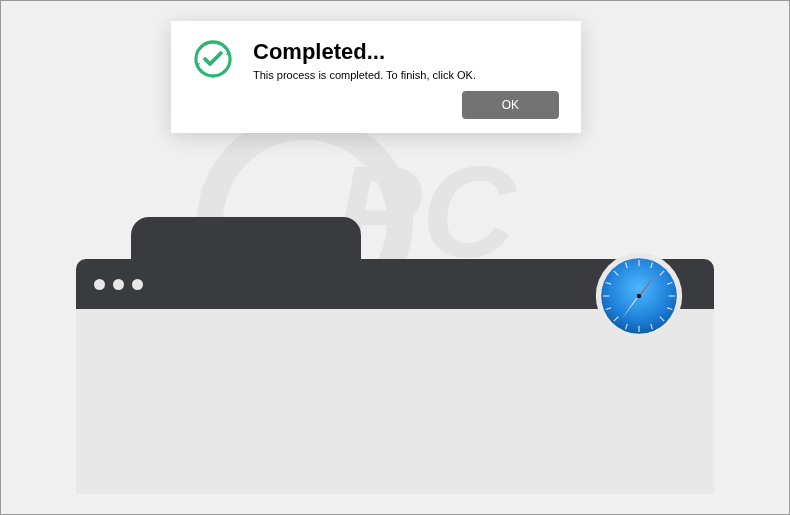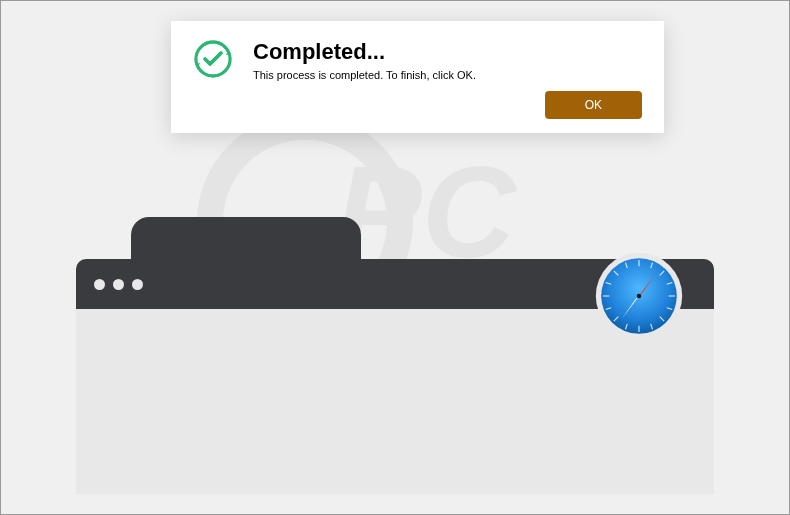--- a/index.html
+++ b/index.html
@@ -88,21 +88,21 @@
       width: 90px;
       height: 90px;
       z-index: 5;
     }
     
     
     .dialog {
       position: absolute;
       top: 20px;
       left: 170px;
-      width: 493px;
+      width: 410px;
       background: #ffffff;
       box-shadow: 0 4px 20px rgba(0,0,0,0.15);
       z-index: 10;
       padding: 18px 22px 14px 22px;
     }
     .dialog-content {
       display: flex;
       align-items: flex-start;
       gap: 20px;
     }
@@ -123,21 +123,21 @@
     .dialog-message {
       font-size: 11px;
       color: #000;
     }
     .dialog-buttons {
       display: flex;
       justify-content: flex-end;
       margin-top: 10px;
     }
     .dialog-button {
-      background: #a16207;
+      background: #737373;
       color: #fff;
       border: none;
       border-radius: 4px;
       padding: 7px 40px;
       font-size: 12px;
       cursor: pointer;
     }
   </style>
 </head>
 <body>

